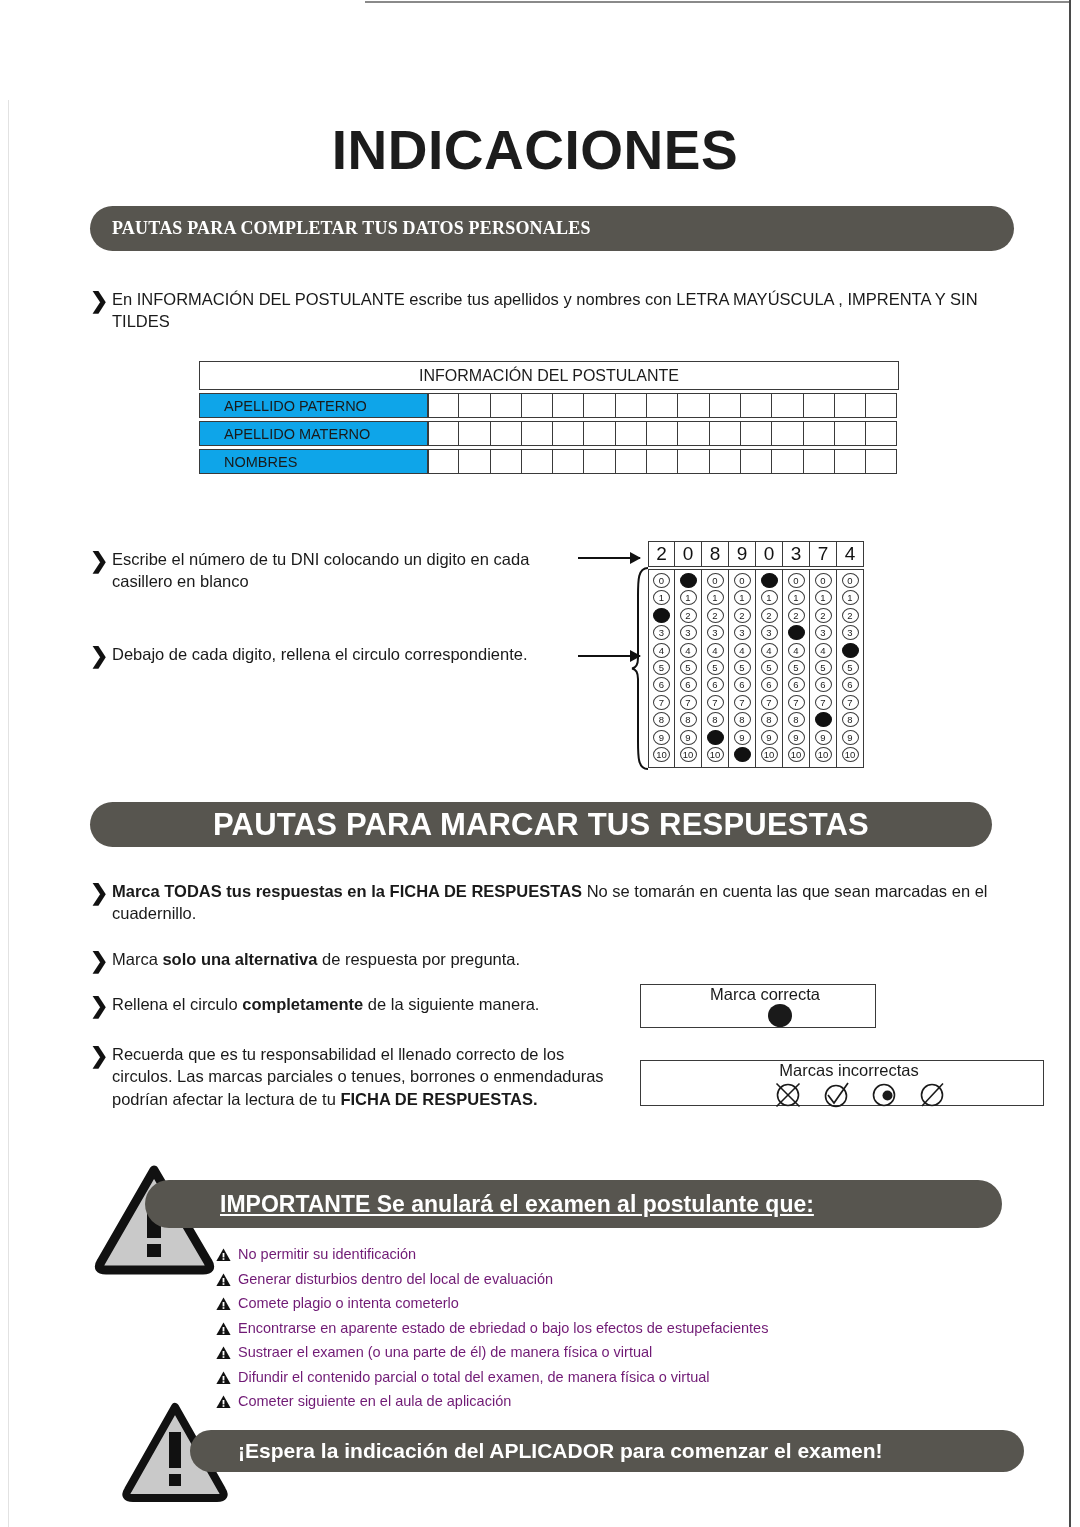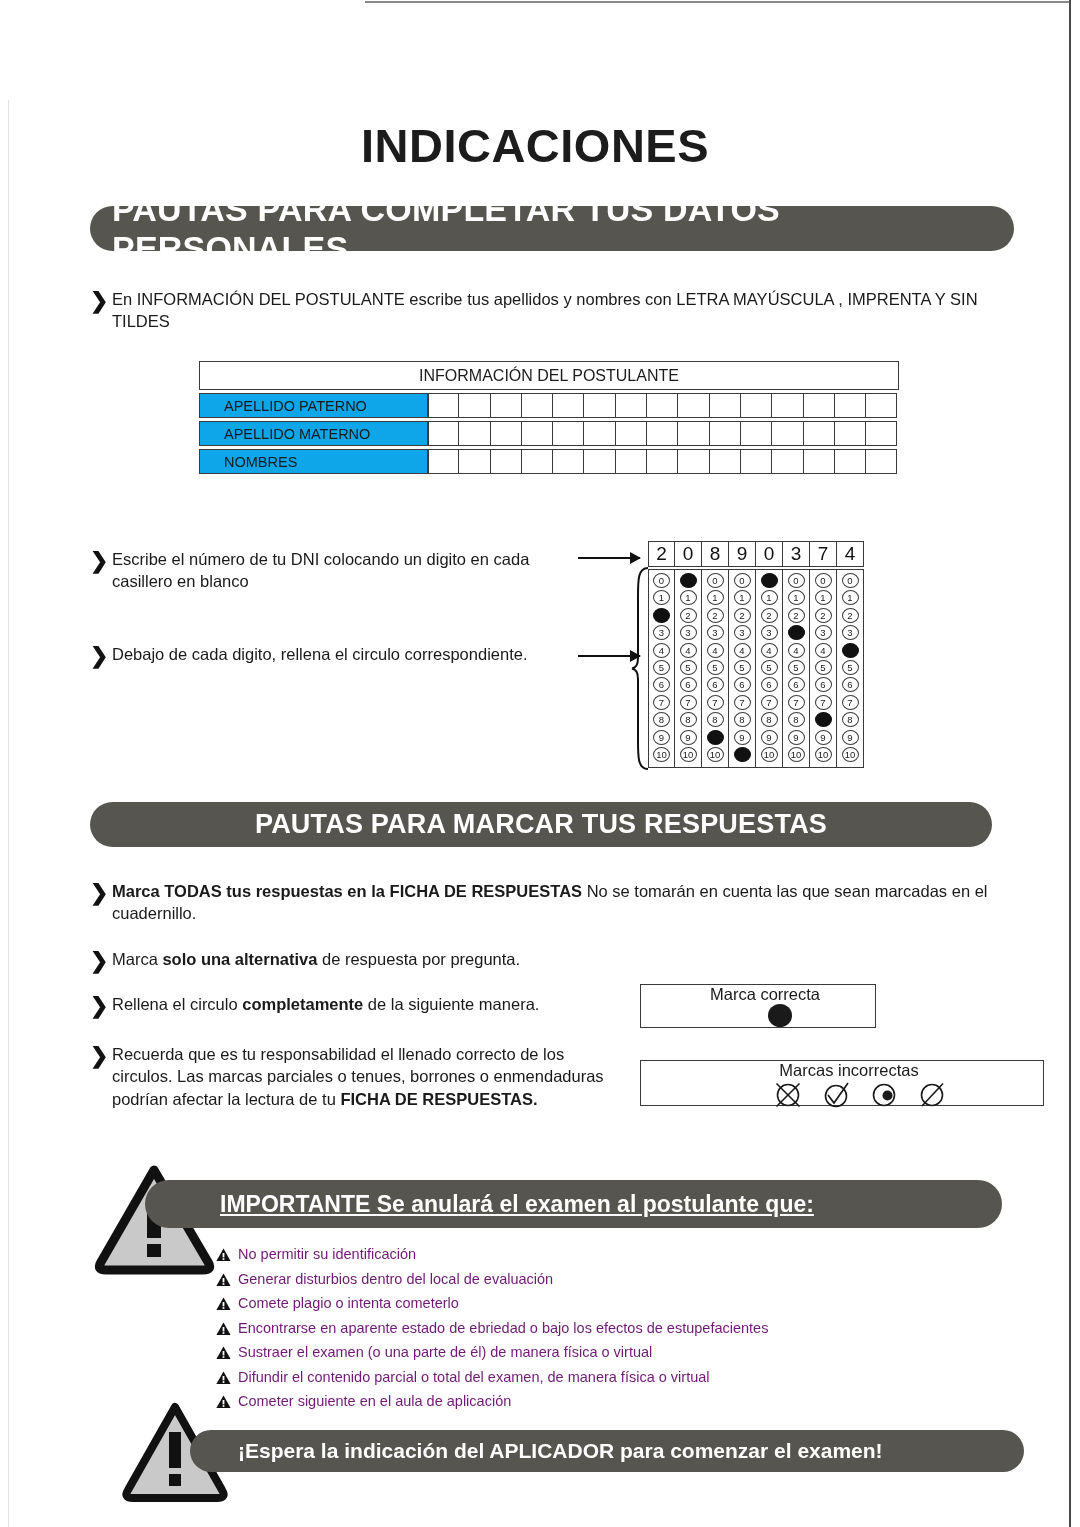--- a/index.html
+++ b/index.html
@@ -15,40 +15,40 @@
   .scan-edge-right{position:absolute;top:0;left:1069px;width:2px;height:1527px;background:#4a4a4a;}
   .scan-edge-top{position:absolute;top:1px;left:365px;width:705px;height:2px;background:#8a8a8a;}
   .scan-edge-left{position:absolute;top:100px;left:8px;width:1px;height:1427px;background:#e2e2e2;}
 
   .page{position:absolute;top:0;left:0;width:1080px;height:1527px;}
 
   
   .doc-title{
     position:absolute;left:0;top:118px;width:1070px;
     text-align:center;
-    font-size:47px;font-weight:bold;letter-spacing:0.5px;
+    font-size:55px;font-weight:bold;letter-spacing:0.5px;
     color:#1c1c1c;
   }
 
   
   .banner{
     position:absolute;
     background:#57554f;
     border-radius:28px;
     color:#ffffff;
     display:flex;align-items:center;
     font-weight:bold;
   }
   .banner-datos{
     left:90px;top:206px;width:902px;height:45px;
-    padding-left:22px;font-size:34px;letter-spacing:0.2px;
+    padding-left:22px;font-size:18px;letter-spacing:0.2px;font-family:Liberation Serif, serif;
   }
   .banner-marcar{
     left:90px;top:802px;width:902px;height:45px;
-    justify-content:center;font-size:27px;letter-spacing:0.2px;
+    justify-content:center;font-size:31px;letter-spacing:0.2px;
   }
   .banner-importante{
     left:145px;top:1180px;width:782px;height:48px;
     padding-left:75px;font-size:23px;border-radius:24px;text-decoration:underline;
   }
   .banner-espera{
     left:190px;top:1430px;width:786px;height:42px;
     padding-left:48px;font-size:21px;border-radius:21px;
   }
 

